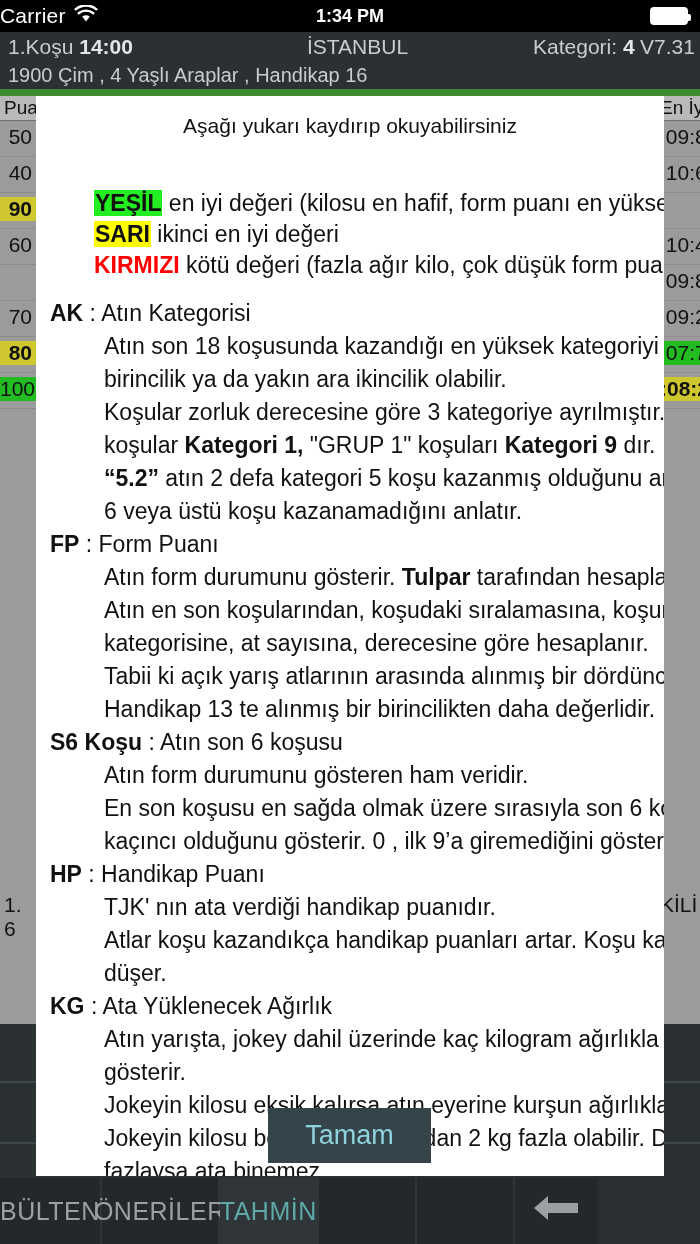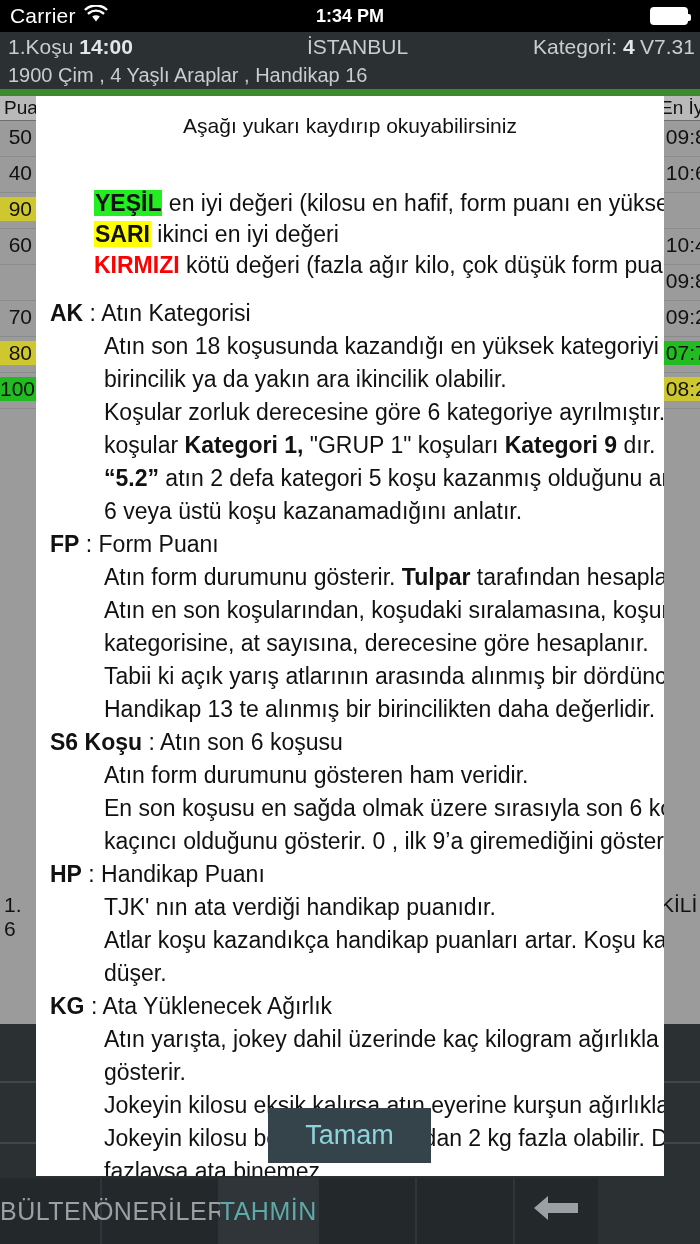--- a/index.html
+++ b/index.html
@@ -10,21 +10,21 @@
     overflow: hidden;
   }
   .screen { position: relative; width: 700px; height: 1244px; overflow: hidden; }
 
   
   .statusbar {
     position: absolute; top: 0; left: 0; width: 700px; height: 32px;
     background: #000; color: #fff;
     display: flex; align-items: center;
   }
-  .sb-left { display: flex; align-items: center; gap: 8px; padding-left: 10px; justify-content: flex-end; }
+  .sb-left { display: flex; align-items: center; gap: 8px; padding-left: 0; justify-content: flex-end; }
   .sb-carrier { font-size: 21px; letter-spacing: .2px; }
   .sb-wifi { display: block; }
   .sb-center {
     position: absolute; left: 0; right: 0; text-align: center;
     font-size: 18px; font-weight: bold; pointer-events: none;
   }
   .sb-right { margin-left: auto; padding-right: 12px; display: flex; align-items: center; }
   .batt {
     width: 38px; height: 18px; border: 2px solid #fff; border-radius: 4px;
     position: relative; background: #fff;
@@ -64,21 +64,21 @@
   .colhead .ch-l { position: absolute; left: 4px; top: 1px; }
   .colhead .ch-r { position: absolute; left: 660px; top: 1px; white-space: nowrap; }
 
   .bgrow {
     position: absolute; left: 0; width: 700px; height: 36px;
     border-bottom: 1px solid #8b8b8b; font-size: 21px; color: #111;
   }
   .cell-l { position: absolute; left: 0; top: 4px; width: 36px; text-align: right; padding-right: 4px; }
   .cell-r { position: absolute; left: 660px; top: 4px; white-space: nowrap; }
   .hl-green { background: #22bb22; }
-  .hl-yellow { background: #cfc730; }
+  .hl-yellow { background: #cfc730; font-weight: bold; }
 
   .bottomrow {
     position: absolute; left: 0; width: 700px; height: 36px; font-size: 21px; color: #111;
   }
 
   
   .darkzone {
     position: absolute; top: 1024px; left: 0; width: 700px; height: 153px;
     background: #2b3033;
   }
@@ -223,21 +223,21 @@
         <div class="legend-line"><span class="sw-yellow">SARI</span><span> ikinci en iyi değeri</span></div>
         <div class="legend-line"><span class="sw-red">KIRMIZI</span><span> kötü değeri (fazla ağır kilo, çok düşük form puanı, vs)</span></div>
       </div>
 
     <div class="sections" id="sections">
         <div>
           <div class="sec-head"><b>AK</b><span> : Atın Kategorisi</span></div>
           <div class="sec-body">
             <p>Atın son 18 koşusunda kazandığı en yüksek kategoriyi gösteri</p>
             <p>birincilik ya da yakın ara ikincilik olabilir.</p>
-            <p>Koşular zorluk derecesine göre 6 kategoriye ayrılmıştır. </p>
+            <p>Koşular zorluk derecesine göre 3 kategoriye ayrılmıştır. </p>
             <p>koşular <b>Kategori 1,</b> "GRUP 1" koşuları <b>Kategori 9</b> dır.</p>
             <p><b>“5.2”</b> atın 2 defa kategori 5 koşu kazanmış olduğunu ama kate</p>
             <p>6 veya üstü koşu kazanamadığını anlatır.</p>
           </div>
         </div>
         <div>
           <div class="sec-head"><b>FP</b><span> : Form Puanı</span></div>
           <div class="sec-body">
             <p>Atın form durumunu gösterir. <b>Tulpar</b> tarafından hesaplanır.</p>
             <p>Atın en son koşularından, koşudaki sıralamasına, koşunun</p>

